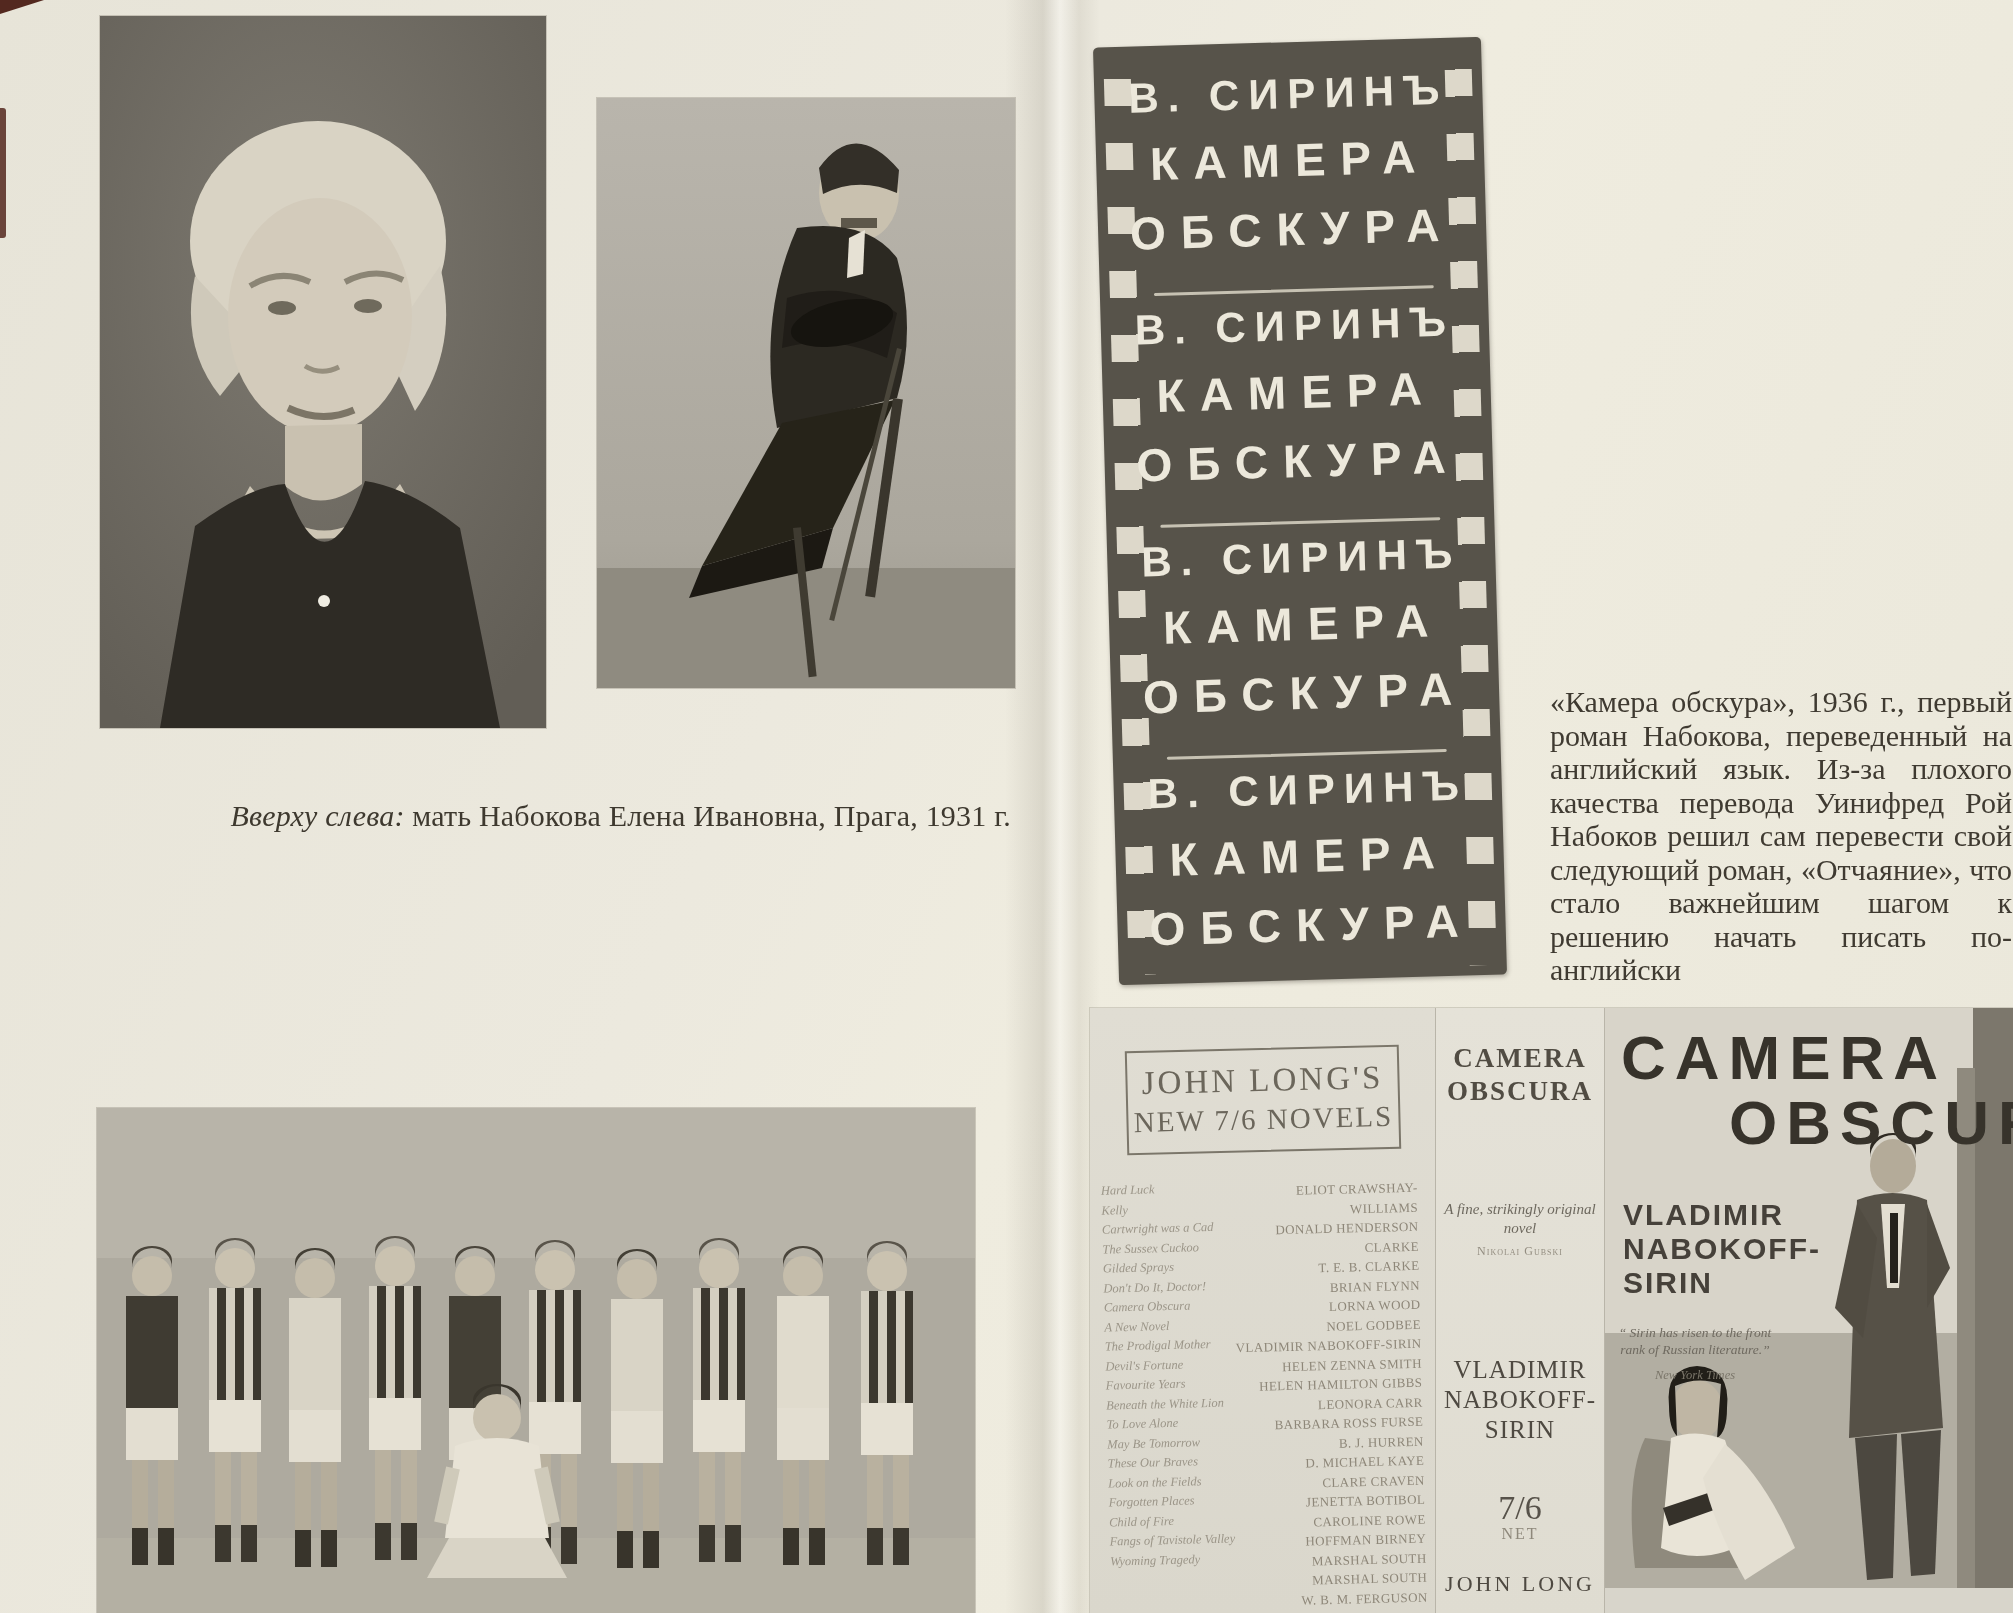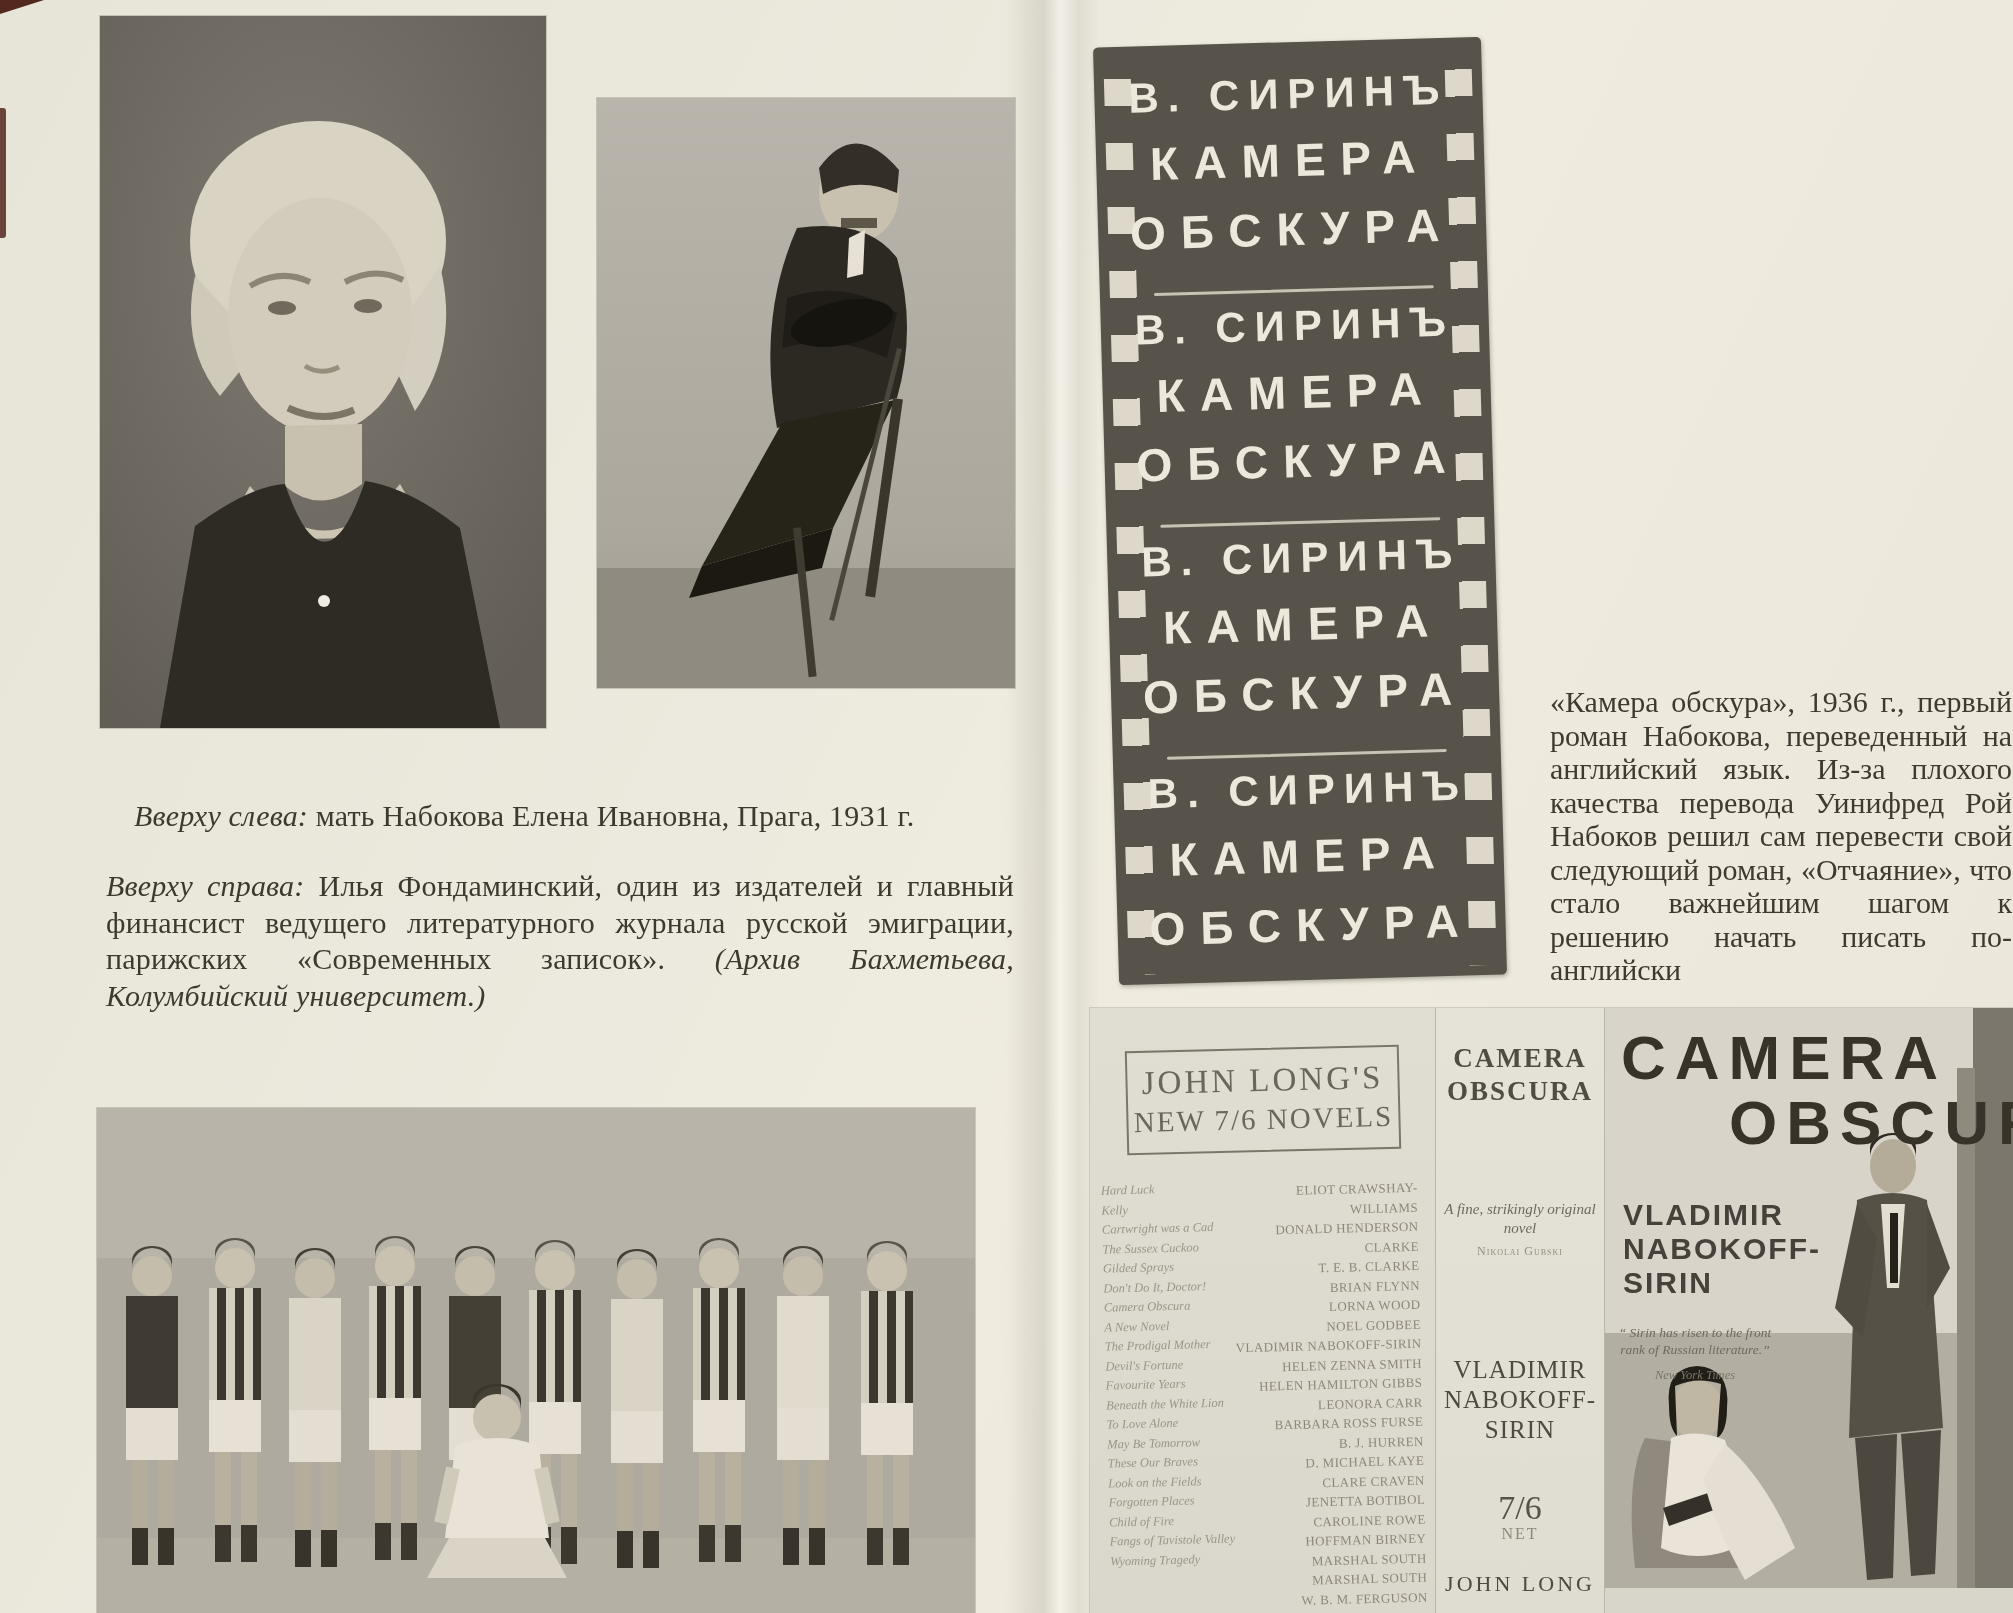--- a/index.html
+++ b/index.html
@@ -27,21 +27,21 @@
   .photo { position:absolute; overflow:hidden; box-shadow:0 0 0 1px rgba(90,85,72,.25); }
   .photo svg { display:block; width:100%; height:100%; }
   #photo-mother   { left:100px; top:16px;  width:446px; height:712px; }
   #photo-fondaminsky { left:597px; top:98px; width:418px; height:590px; }
   #photo-football { left:97px;  top:1108px; width:878px; height:505px; }
 
   
   .cap { position:absolute; color:#3e392f; font-size:30px; line-height:36.5px;
          text-align:justify; letter-spacing:.2px; }
   .cap .lead, .cap .credit { font-style:italic; }
-  #cap-top-left  { left:106px; top:768px; width:905px; text-align:left;margin-left:28px; }
+  #cap-top-left  { left:106px; top:768px; width:905px; text-align:right; }
   #cap-top-right { left:106px; top:838px; width:908px; }
   #cap-bottom    { left:106px; top:1010px; width:908px; }
 
   
   #film-strip {
     position:absolute; left:1106px; top:42px; width:388px; height:938px;
     background:#57534a; border-radius:5px; transform:rotate(-1.6deg);
     box-shadow:1px 2px 4px rgba(60,55,45,.35);
   }
   .sprockets { position:absolute; top:14px; bottom:10px; width:27px;
@@ -171,25 +171,20 @@
       <rect x="196" y="430" width="8" height="150" fill="#3f3b31" transform="rotate(-6 196 430)"></rect>
       <rect x="300" y="250" width="5" height="280" fill="#4a463b" transform="rotate(14 300 250)"></rect>
     </svg>
   </div>
 
   <p class="cap" id="cap-top-left" data-name="caption-top-left">
     <span class="lead" data-name="caption-lead">Вверху слева:</span>
     <span data-name="caption-text">мать Набокова Елена Ивановна, Прага, 1931 г.</span>
   </p>
 
-  <p class="cap" id="cap-top-right" data-name="caption-top-right">
-    <span class="lead" data-name="caption-lead">Вверху справа:</span>
-    <span data-name="caption-text">Илья Фондаминский, один из издателей и главный финансист ведущего литературного журнала русской эмиграции, парижских «Современных записок».</span>
-    <span class="credit" data-name="caption-credit">(Архив Бахметьева, Колумбийский университет.)</span>
-  </p>
 
 
   <div class="photo" id="photo-football" data-name="photo-football-team">
     <svg viewBox="0 0 878 505" preserveAspectRatio="none" data-name="football-team-graphic">
       <defs>
         <pattern id="stripes" width="18" height="12" patternUnits="userSpaceOnUse">
           <rect width="18" height="12" fill="#d4cfc1"></rect>
           <rect width="9" height="12" fill="#3c382f"></rect>
         </pattern>
       </defs>

